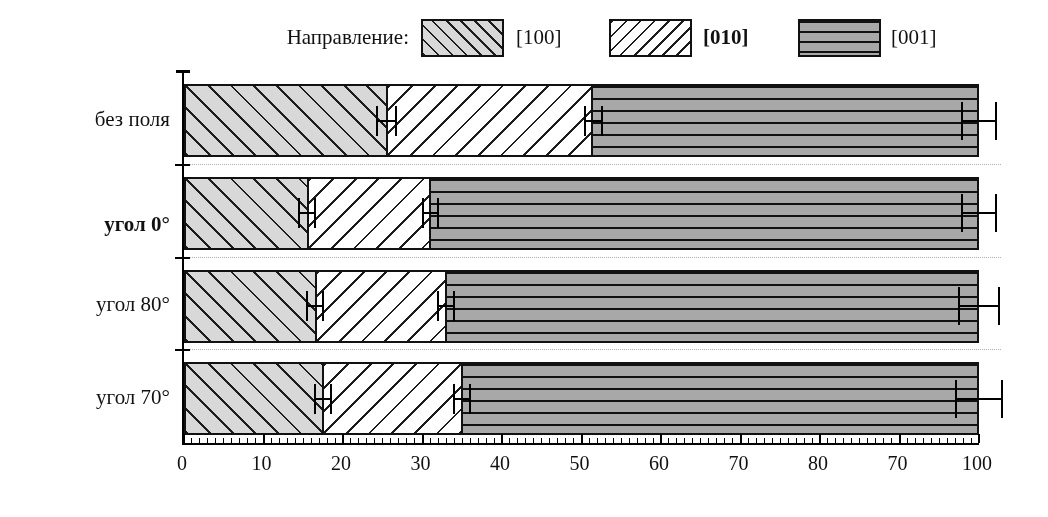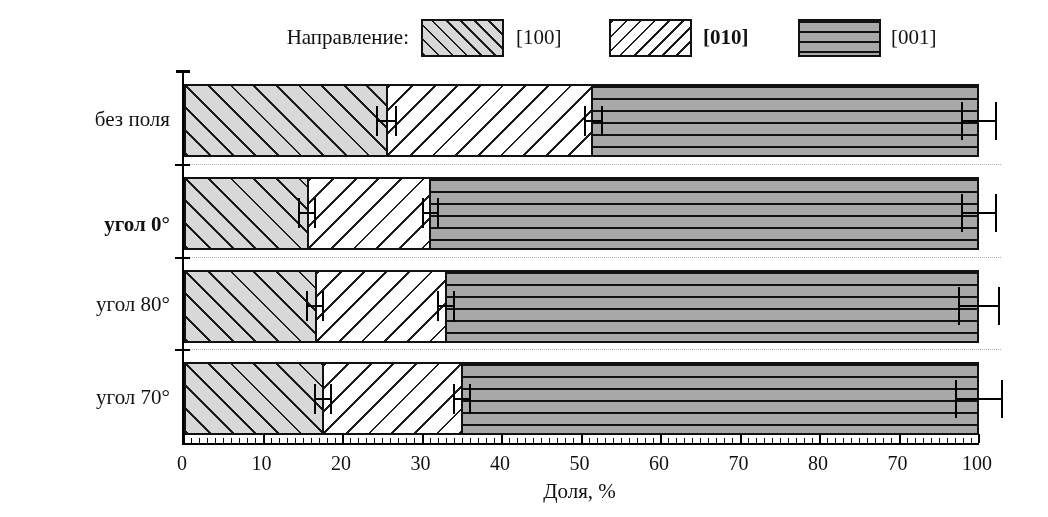--- a/index.html
+++ b/index.html
@@ -238,14 +238,13 @@
       <div class="xtick-label" style="left: 398.5px;">30</div>
       <div class="xtick-label" style="left: 478px;">40</div>
       <div class="xtick-label" style="left: 557.5px;">50</div>
       <div class="xtick-label" style="left: 637px;">60</div>
       <div class="xtick-label" style="left: 716.5px;">70</div>
       <div class="xtick-label" style="left: 796px;">80</div>
       <div class="xtick-label" style="left: 875.5px;">70</div>
       <div class="xtick-label" style="left: 955px;">100</div>
     </div>
 
-  <div class="xlabel">Доля, %</div>
 </div>
 
 </body></html>

